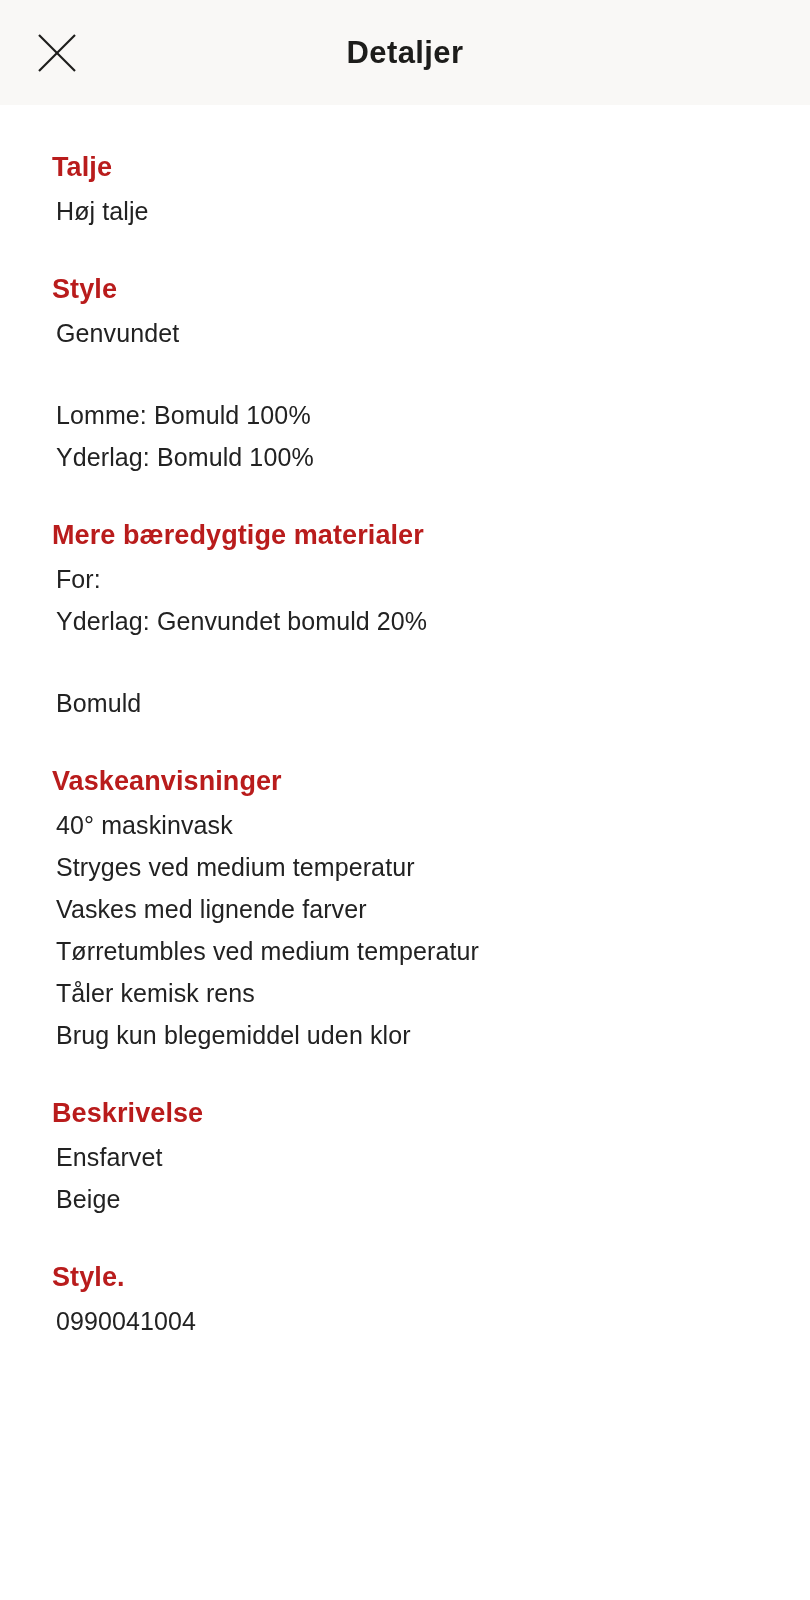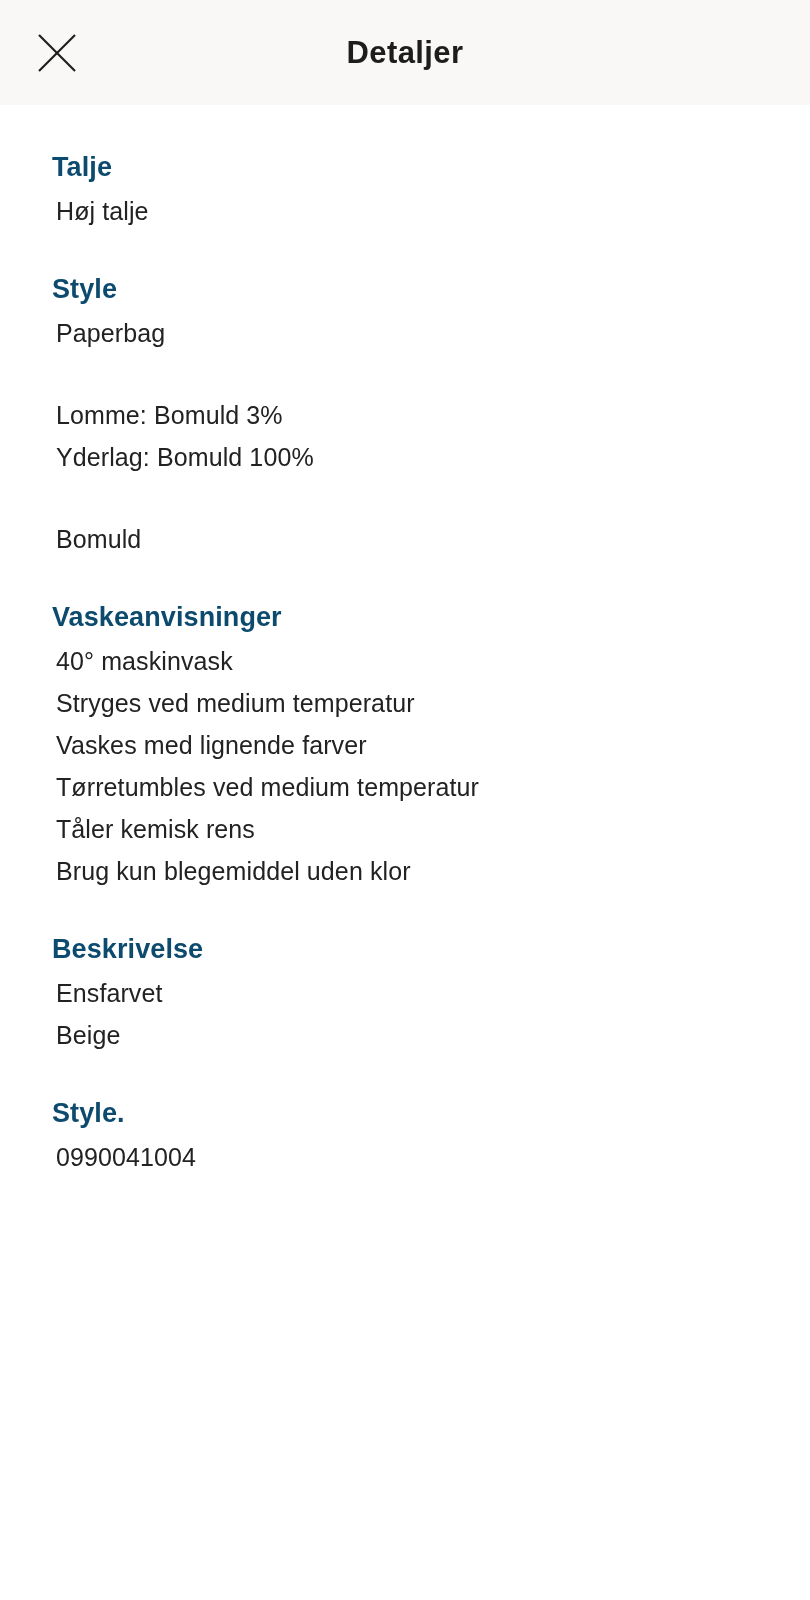--- a/index.html
+++ b/index.html
@@ -68,21 +68,21 @@
   .section {
     margin-bottom: 44px;
   }
   .section:first-child {
     padding-top: 47px;
   }
 
   .section-title {
     font-size: 27px;
     font-weight: bold;
-    color: #0c4a6e;
+    color: #b91c1c;
     letter-spacing: 0.1px;
     margin: 0 0 9px 0;
     line-height: 1.15;
   }
 
   .section-line {
     font-size: 25px;
     font-weight: normal;
     color: #222222;
     letter-spacing: 0.1px;
@@ -106,25 +106,30 @@
   </div>
 
   <div class="content">
 
   <div class="section">
         <h2 class="section-title">Talje</h2>
         <p class="section-line">Høj talje</p>
       </div>
       <div class="section">
         <h2 class="section-title">Style</h2>
-        <p class="section-line">Paperbag</p>
+        <p class="section-line">Genvundet</p>
       </div>
       <div class="section">
-        <p class="section-line">Lomme: Bomuld 3%</p>
+        <p class="section-line">Lomme: Bomuld 100%</p>
         <p class="section-line">Yderlag: Bomuld 100%</p>
+      </div>
+      <div class="section">
+        <h2 class="section-title">Mere bæredygtige materialer</h2>
+        <p class="section-line">For:</p>
+        <p class="section-line">Yderlag: Genvundet bomuld 20%</p>
       </div>
       <div class="section">
         <p class="section-line">Bomuld</p>
       </div>
       <div class="section">
         <h2 class="section-title">Vaskeanvisninger</h2>
         <p class="section-line">40° maskinvask</p>
         <p class="section-line">Stryges ved medium temperatur</p>
         <p class="section-line">Vaskes med lignende farver</p>
         <p class="section-line">Tørretumbles ved medium temperatur</p>

